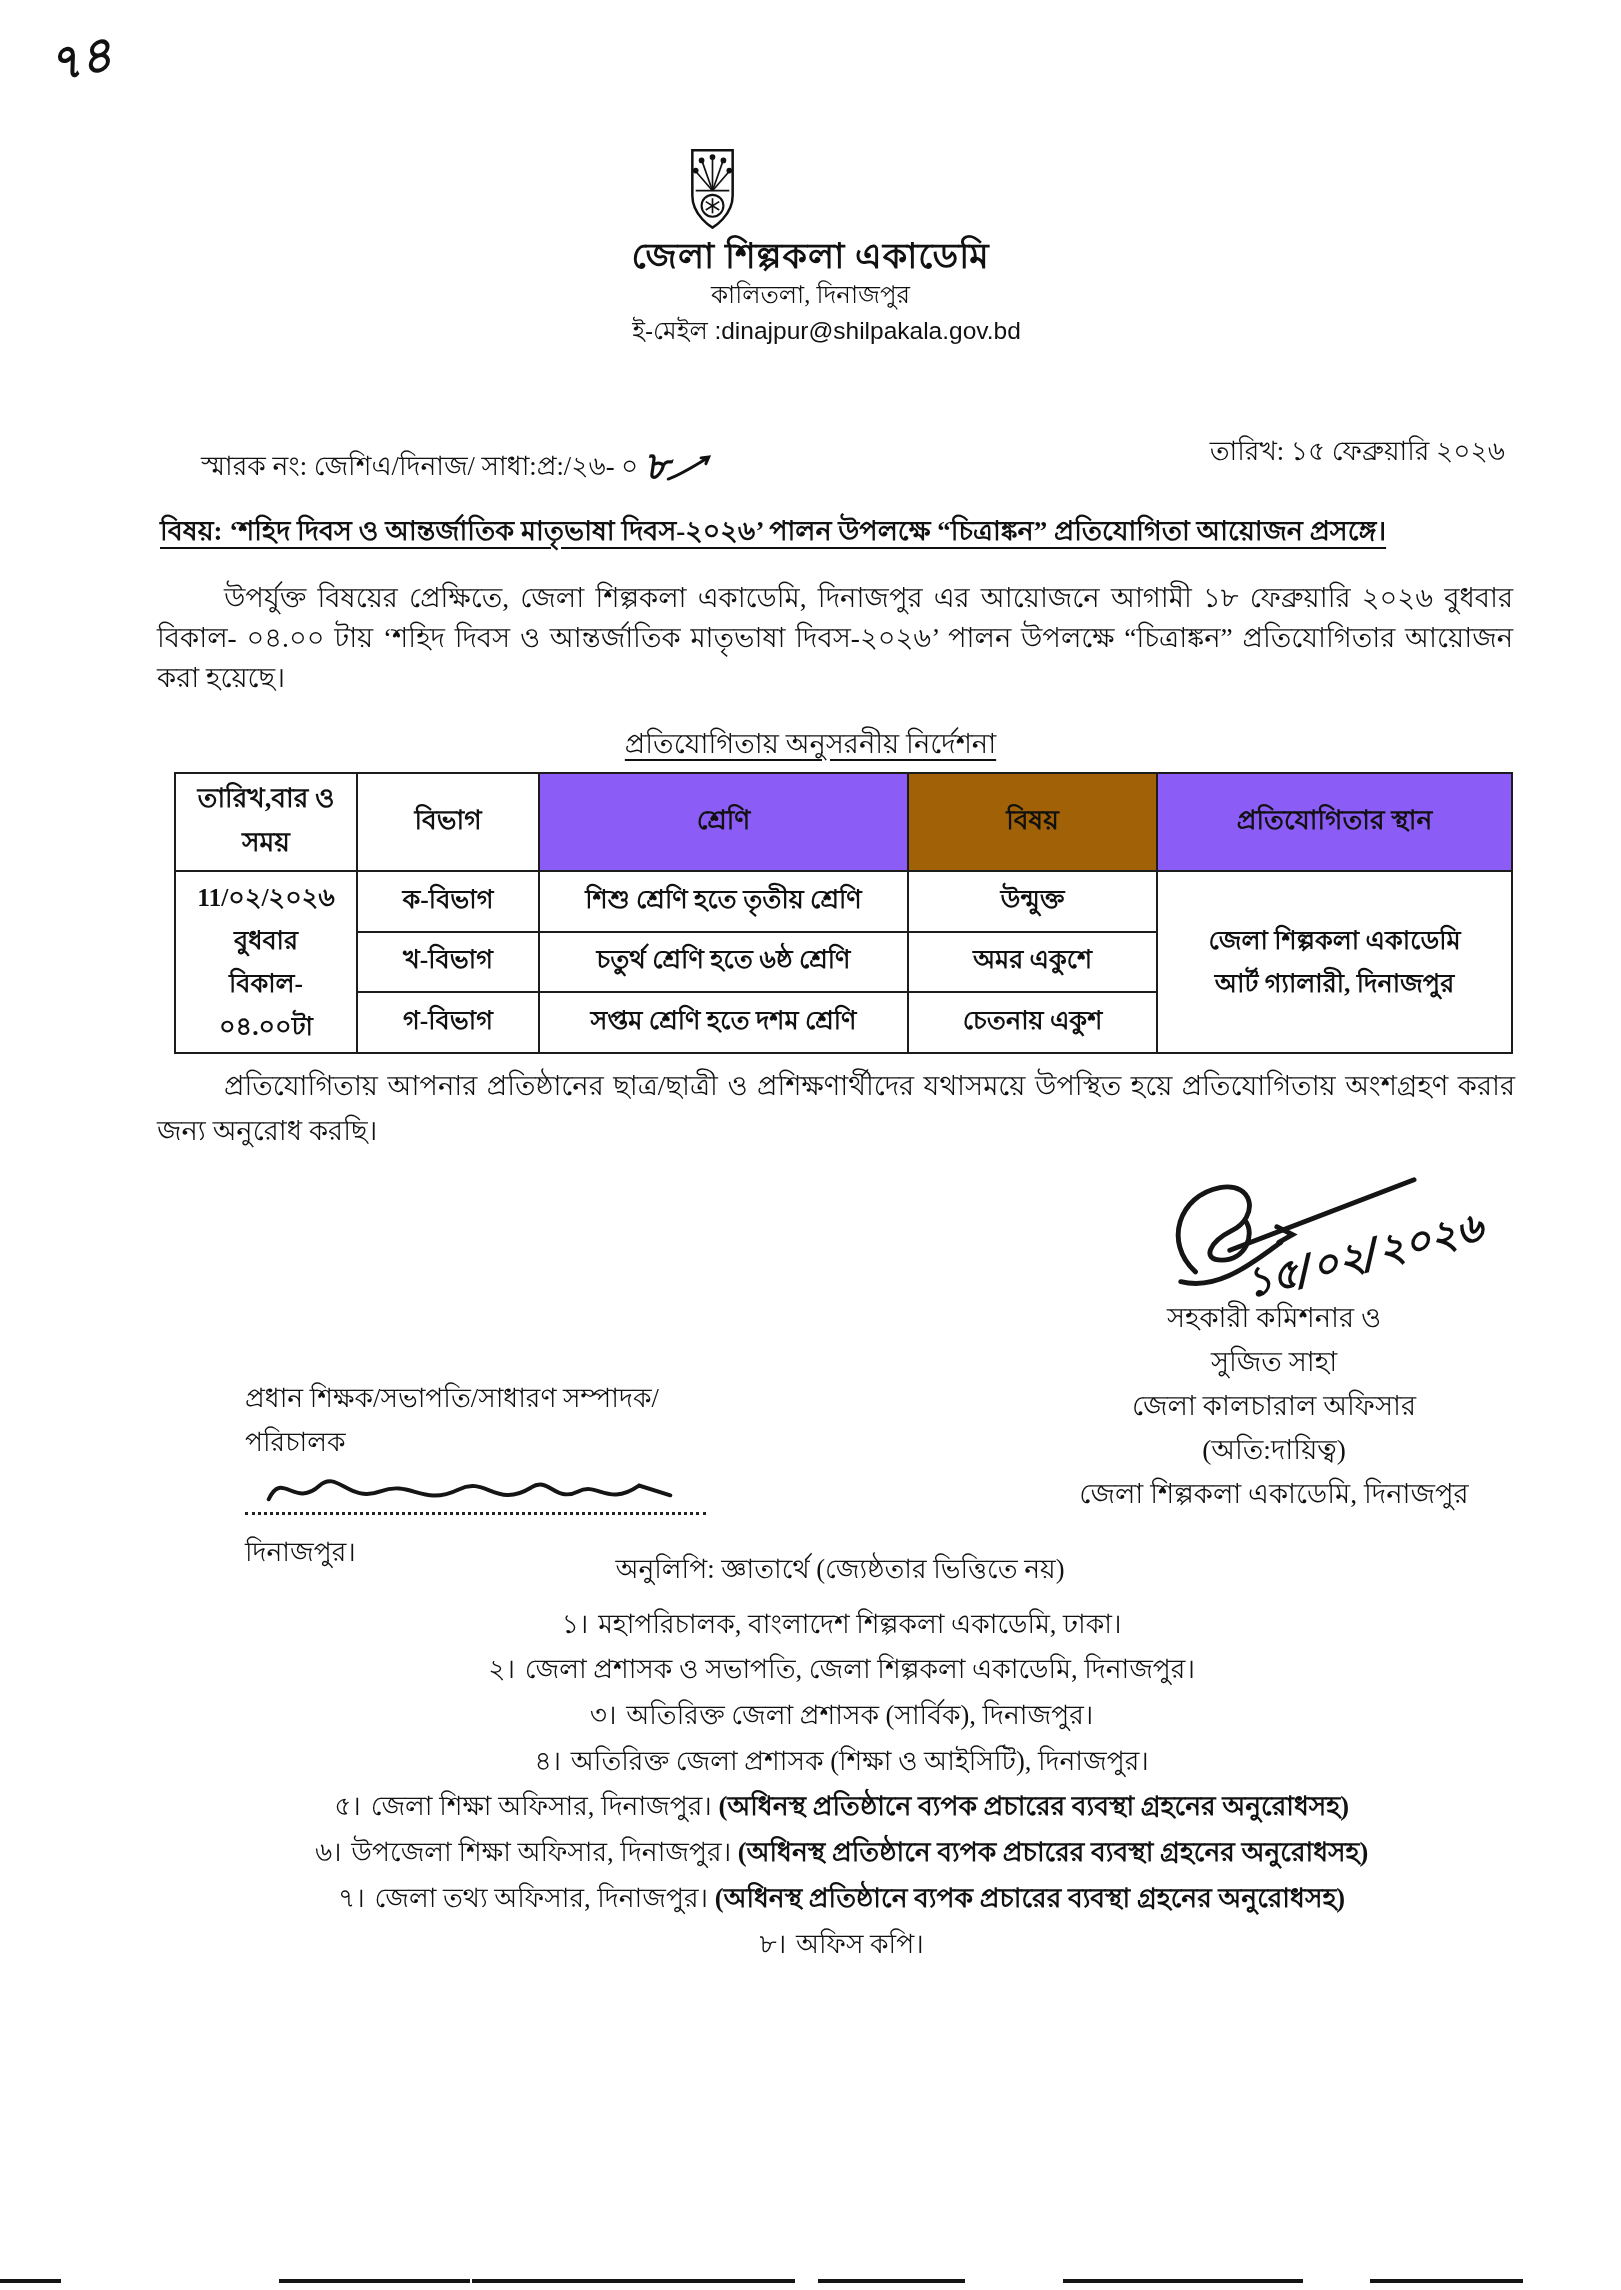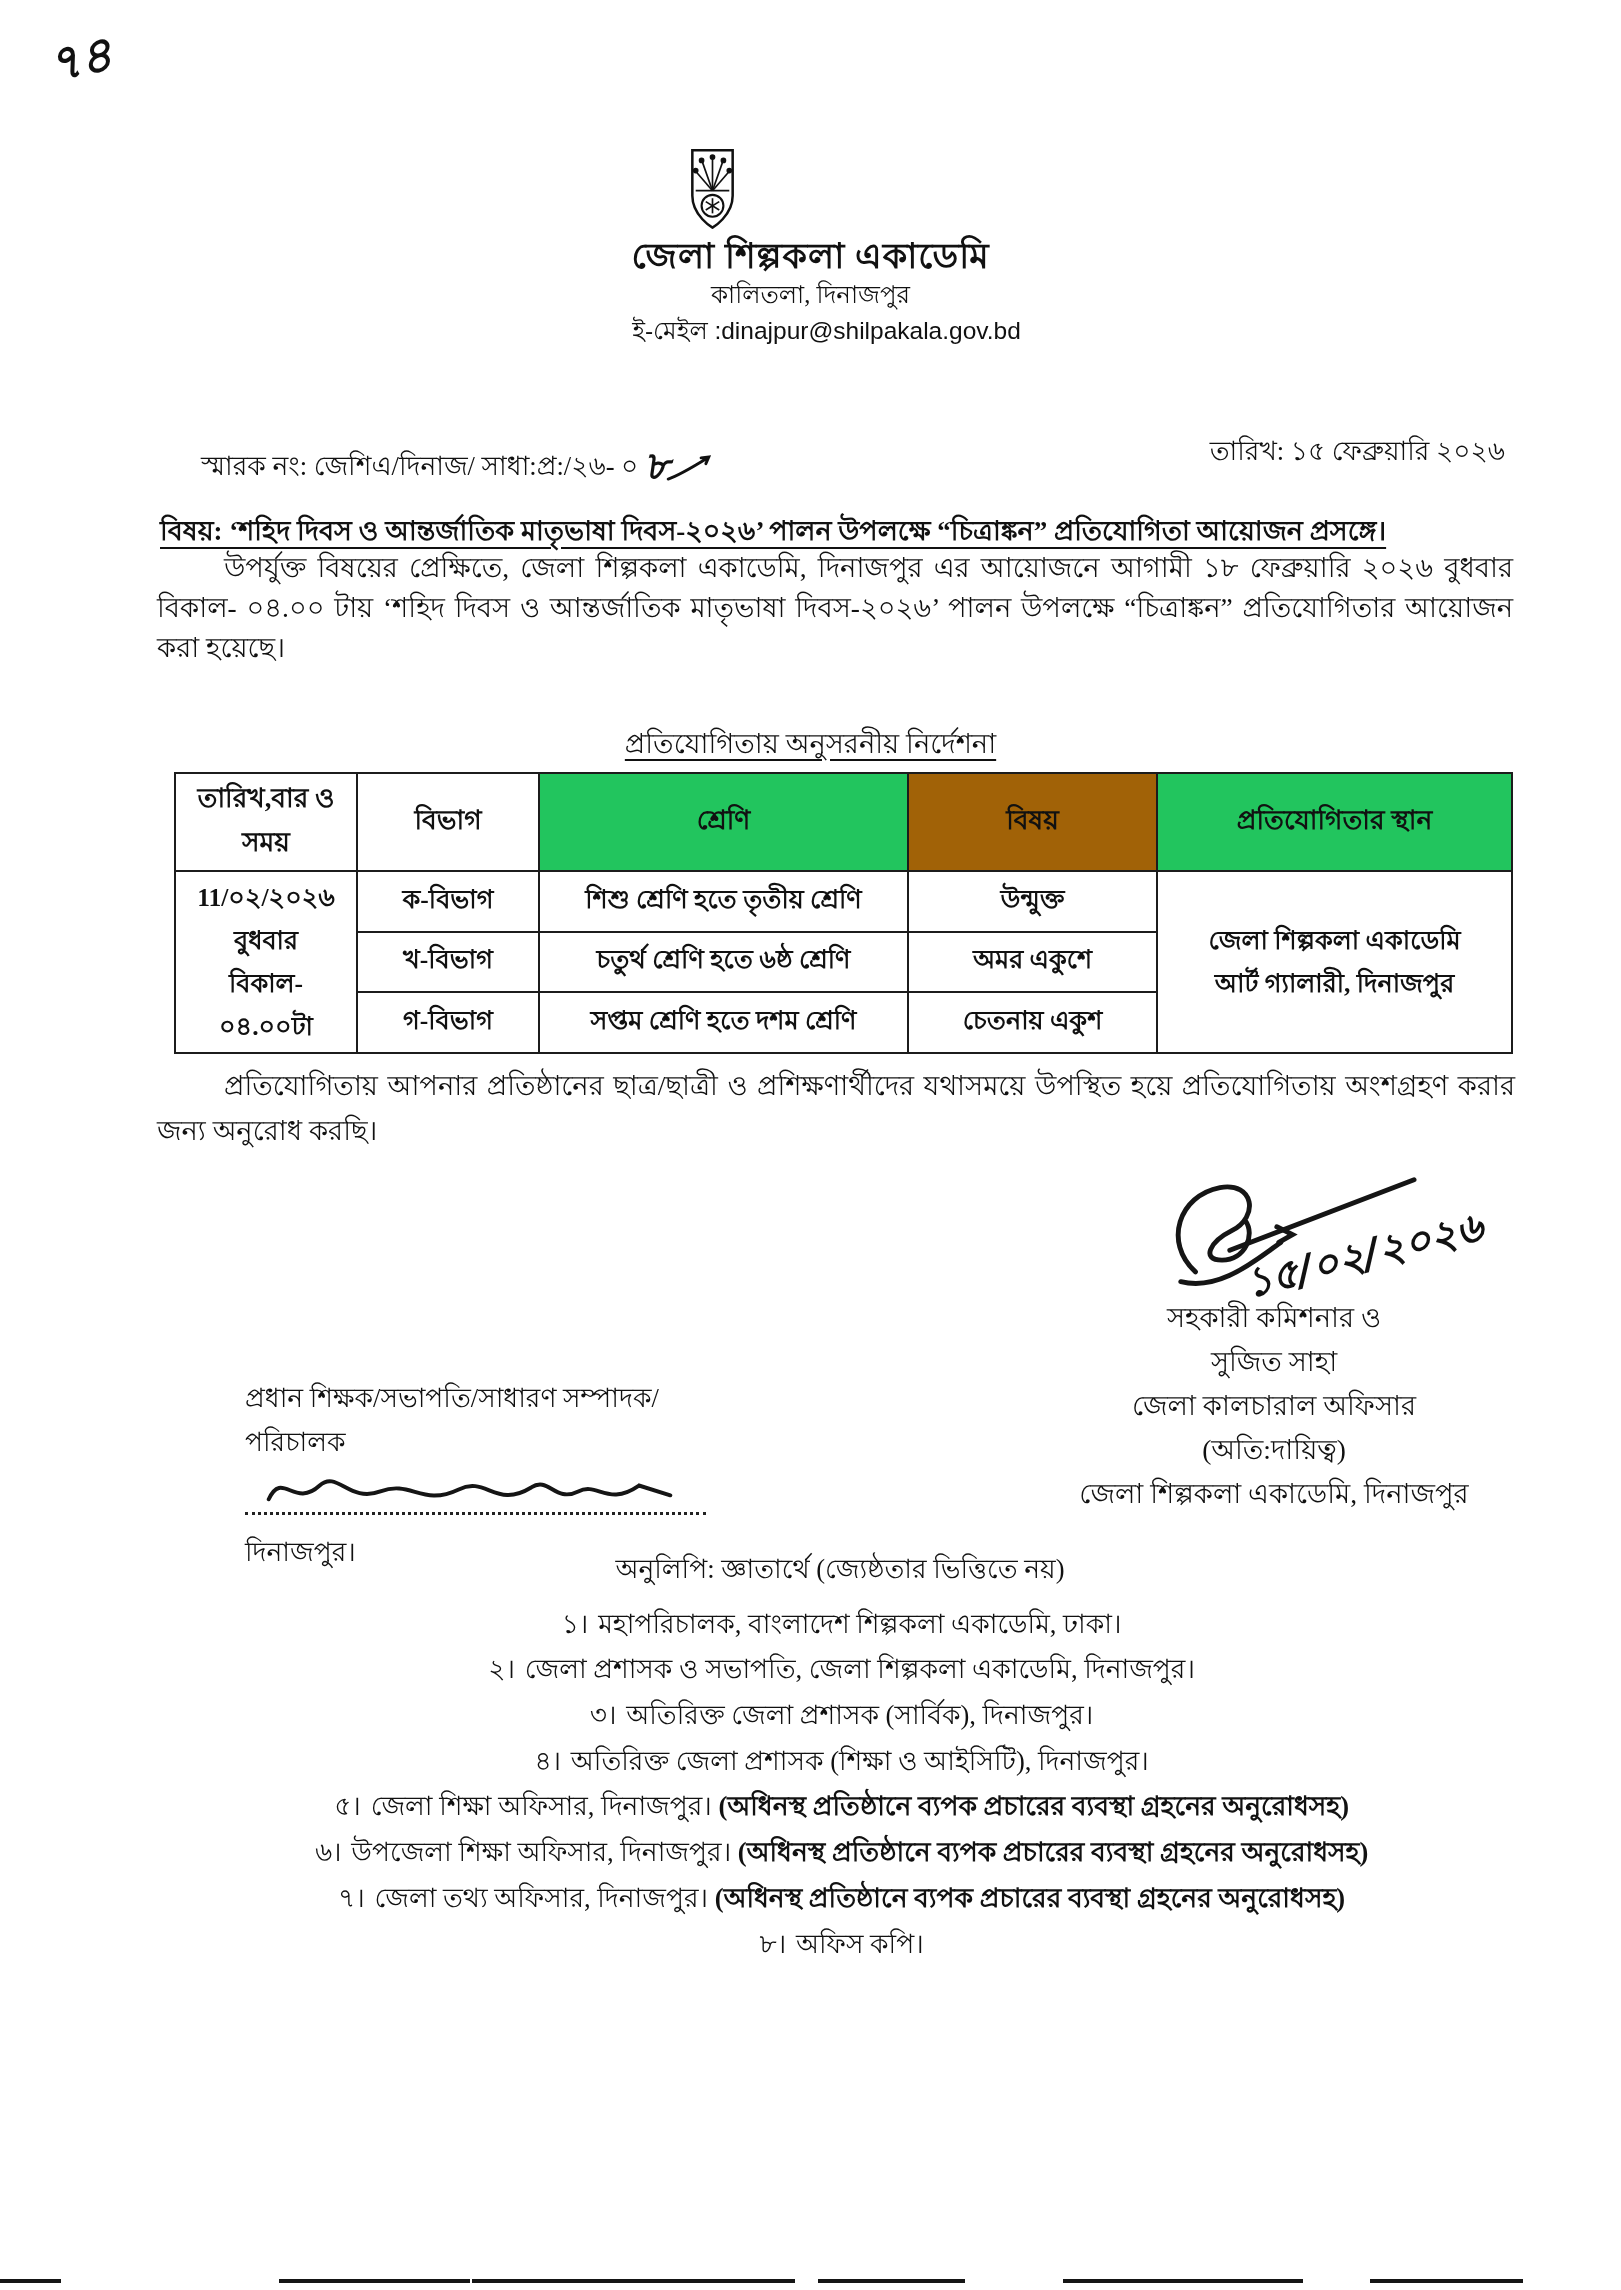--- a/index.html
+++ b/index.html
@@ -37,32 +37,32 @@
     transform:rotate(-6deg) translateY(3.9px);margin-left:5.9px;
     font-family:"DejaVu Sans",sans-serif;}
   .hand-flourish{display:inline-block;width:45px;height:29px;vertical-align:middle;margin-left:-3.9px;}
 
   
   .subject{position:absolute;top:510px;left:160px;right:98px;
     font-size:27px;font-weight:bold;text-decoration:underline;
     text-underline-offset:6.9px;}
 
   
-  .body-par{position:absolute;top:548px;left:157px;right:108px;
+  .body-par{position:absolute;top:578px;left:157px;right:108px;
     font-size:27.4px;line-height:40px;text-align:justify;text-indent:67px;margin:0;}
 
   
   .tbl-title{position:absolute;top:723px;left:0;width:100%;text-align:center;
     font-size:27.4px;font-weight:normal;text-decoration:underline;text-underline-offset:5.9px;}
   table.main{position:absolute;top:772px;left:174px;border-collapse:collapse;
     width:1337px;table-layout:fixed;font-size:25.5px;font-weight:bold;}
   table.main td,table.main th{border:2px solid #1c1c1c;text-align:center;vertical-align:middle;
     padding:3.9px 5.9px;}
   table.main th{font-size:26.5px;}
-  th.shade-heavy{background:#22c55e;margin-left:44px;}
+  th.shade-heavy{background:#8b5cf6;margin-left:44px;}
   th.shade-light{background:#a16207;}
   .hdr-row th{height:84px;vertical-align:top;padding-top:9.8px;}
   .body-row td{height:51px;}
   .dt-cell div{line-height:43px;}
   .venue-cell div{line-height:43px;}
 
   
   .closing{position:absolute;top:1064px;left:157px;right:106px;
     font-size:27.4px;line-height:45px;text-align:justify;text-indent:67px;margin:0;}
 

